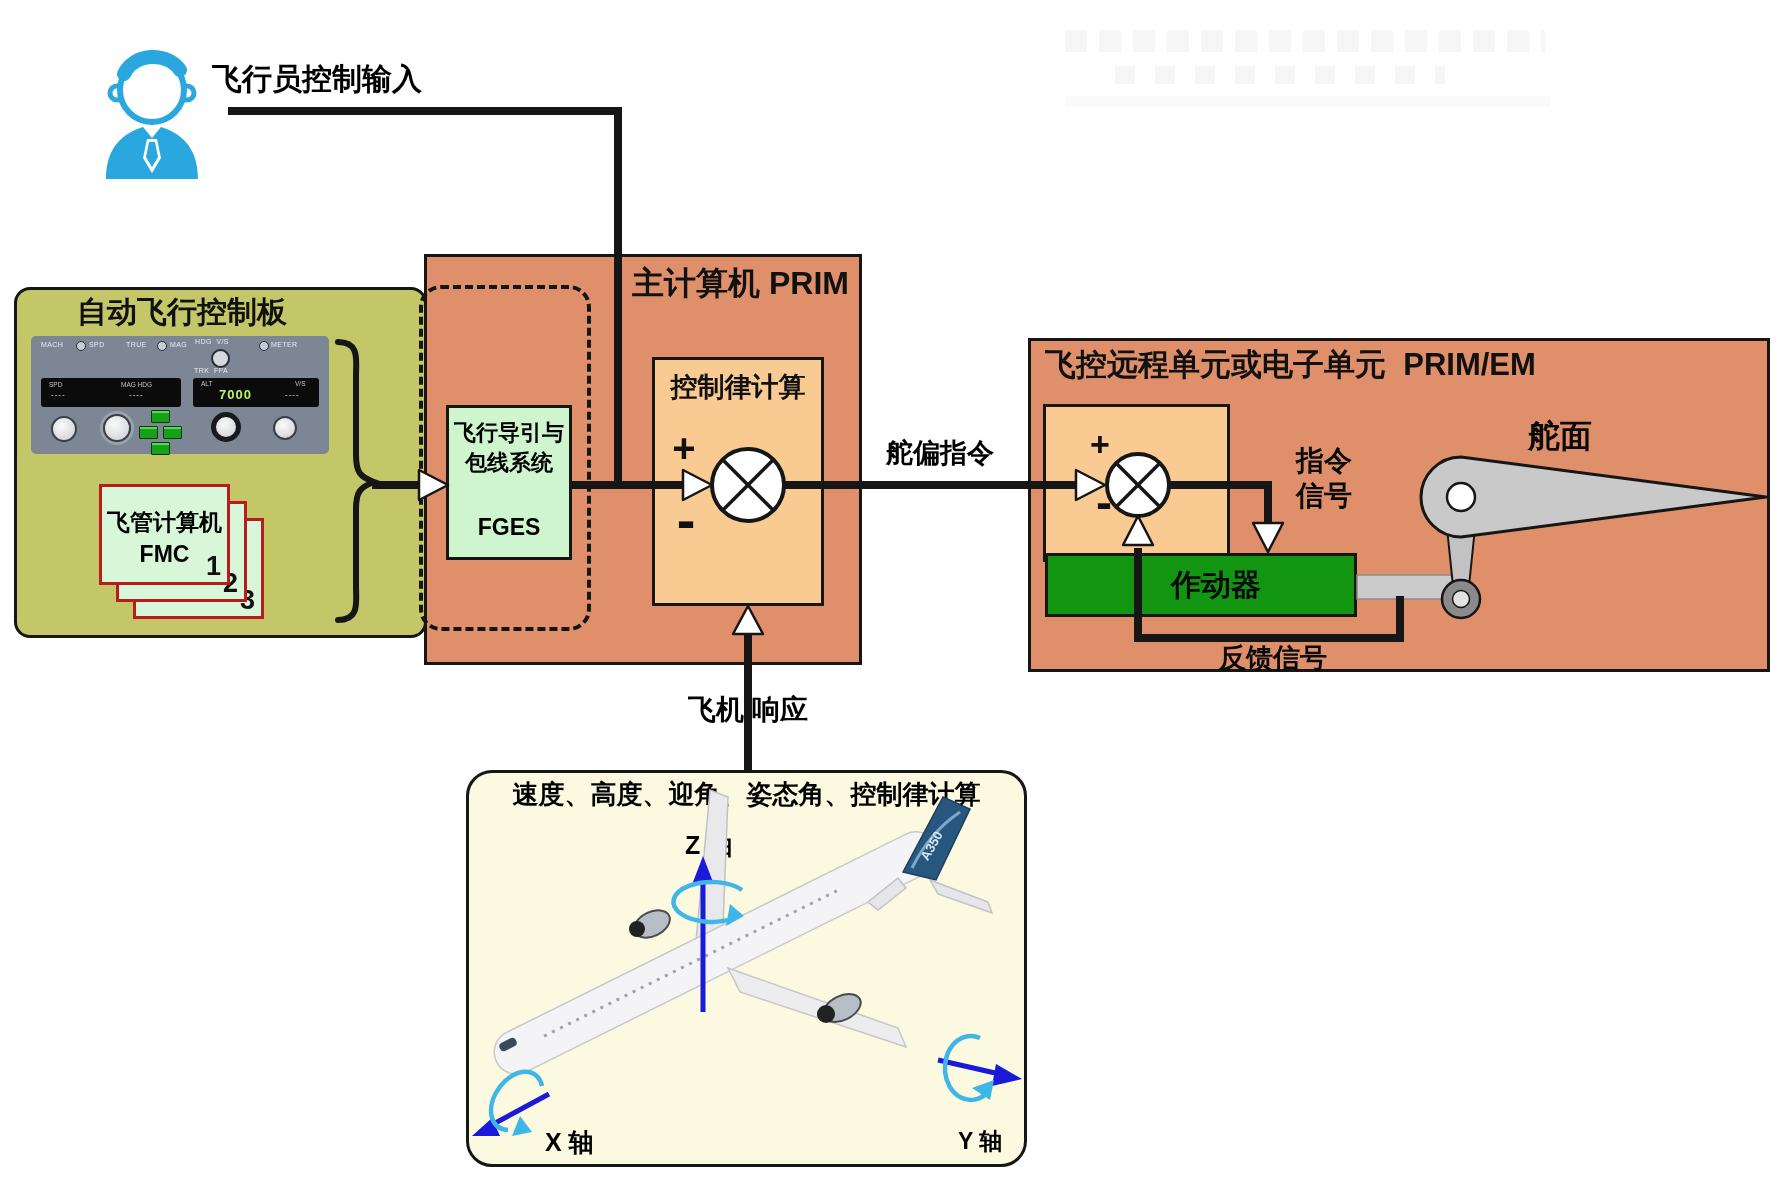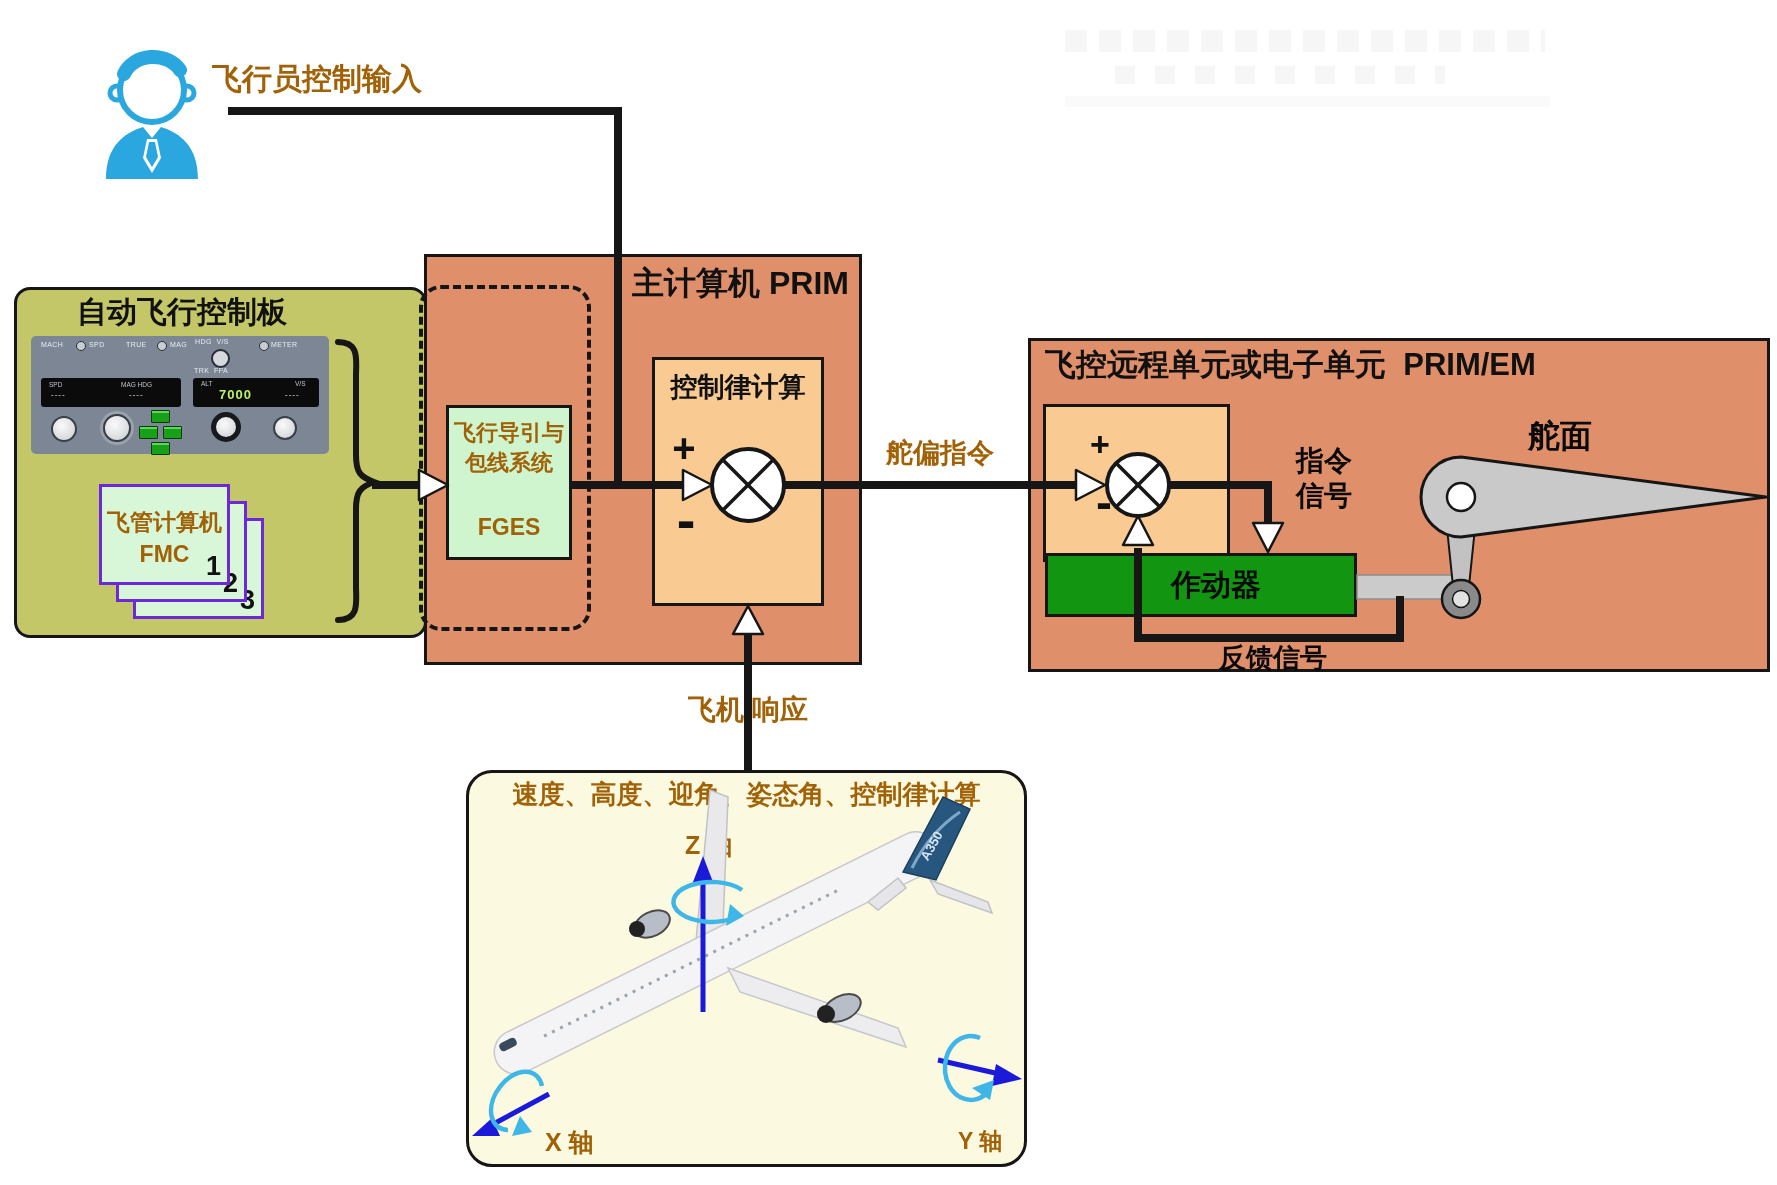--- a/index.html
+++ b/index.html
@@ -1,40 +1,40 @@
 <!DOCTYPE html>
 <html><head>
 <meta charset="utf-8">
 <style>
   html,body{margin:0;padding:0;background:#fff;}
   .canvas{position:relative;width:1777px;height:1185px;background:#fff;overflow:hidden;
           font-family:"Liberation Sans",sans-serif;color:#111;}
   .abs{position:absolute;}
   .box{position:absolute;border:3px solid #161616;box-sizing:border-box;}
   .lbl{position:absolute;font-weight:700;line-height:1.15;}
-  .pink{color:#a16207;}
+  .pink{color:#000000;}
   .center{text-align:center;}
   .pre{white-space:pre;}
   svg{display:block;}
   .overlay{position:absolute;left:0;top:0;z-index:5;pointer-events:none;}
   .toplabel{z-index:6;}
   
   .mcp{position:absolute;background:#7C8695;border-radius:5px;}
   .mcp-t{position:absolute;font-size:7px;color:#E8ECF0;letter-spacing:.4px;}
   .mcp-dot{position:absolute;width:8px;height:8px;border-radius:50%;background:#C8CDD4;border:1px solid #2A2F36;}
   .mcp-knob-sm{position:absolute;width:15px;height:15px;border-radius:50%;background:#D5D9DE;border:2px solid #2A2F36;}
   .mcp-disp{position:absolute;background:#0B0B0C;border-radius:3px;}
   .mcp-dt{position:absolute;font-size:6.5px;color:#BFC6CC;}
   .mcp-dash{position:absolute;font-size:8px;color:#EEE;letter-spacing:1px;}
   .mcp-alt{position:absolute;font-size:13px;color:#bef264;font-weight:700;letter-spacing:1px;}
   .mcp-knob{position:absolute;border-radius:50%;background:radial-gradient(circle at 40% 35%,#FAFAFA,#C9CDD2);border:2px solid #3A3F46;box-sizing:border-box;}
   .mcp-knob.ring{border:5px solid #17191C;}
   .mcp-knob.gear{box-shadow:0 0 0 3px #9AA2AC;}
   .mcp-gb{position:absolute;width:17px;height:11px;background:#18A018;border:1px solid #0B3B0B;border-radius:1px;box-shadow:inset 0 2px 0 #5CD65C;}
-  .fmc-card{position:absolute;width:131px;height:101px;background:#D8F6D8;border:3px solid #6d28d9;box-sizing:border-box;}
+  .fmc-card{position:absolute;width:131px;height:101px;background:#D8F6D8;border:3px solid #b91c1c;box-sizing:border-box;}
   .fmc-num{position:absolute;right:6px;bottom:0px;font-size:27px;font-weight:700;color:#111;}
   .wm{position:absolute;opacity:.07;}
 </style>
 </head>
 <body>
 
 <div class="canvas">
 
   <div class="wm" style="left:1005px;top:30px;width:545px;height:78px;">
     <div class="abs" style="left:60px;top:0;width:480px;height:22px;background:repeating-linear-gradient(90deg,#8a8a8a 0 22px,transparent 22px 34px);"></div>

